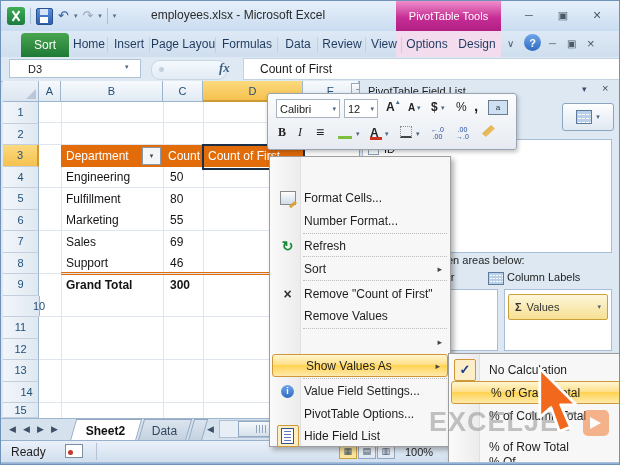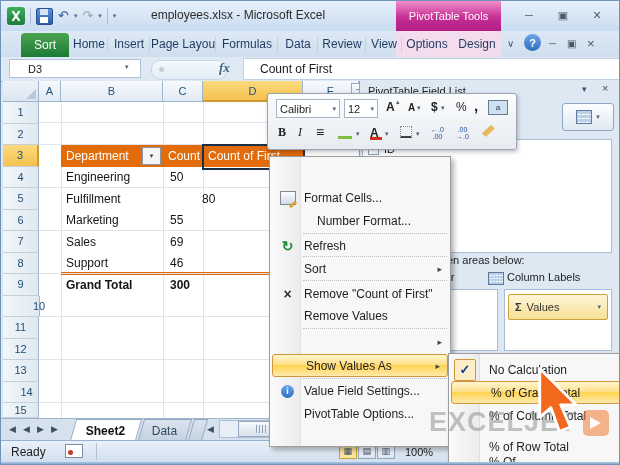--- a/index.html
+++ b/index.html
@@ -233,21 +233,21 @@
     <div class="abs vline" style="left:300px;"></div>
 
     <div class="abs pvh" style="left:58px;width:102px;">Department</div>
     <div class="abs pvh" style="left:160px;width:40px;">Count</div>
     <div class="abs pvh" style="left:200px;width:100px;">Count of First</div>
     <div class="abs filtbtn">▾</div>
 
     <span class="abs cellt" style="left:63px;top:89px;">Engineering</span>
     <span class="abs cellt" style="left:167px;top:89px;">50</span>
     <span class="abs cellt" style="left:63px;top:110.5px;">Fulfillment</span>
-    <span class="abs cellt" style="left:167px;top:110.5px;margin-left:32px;">80</span>
+    <span class="abs cellt" style="left:167px;top:110.5px;">80</span>
     <span class="abs cellt" style="left:63px;top:132px;">Marketing</span>
     <span class="abs cellt" style="left:167px;top:132px;">55</span>
     <span class="abs cellt" style="left:63px;top:153.5px;">Sales</span>
     <span class="abs cellt" style="left:167px;top:153.5px;">69</span>
     <span class="abs cellt" style="left:63px;top:175px;">Support</span>
     <span class="abs cellt" style="left:167px;top:175px;">46</span>
     <div class="abs gt-line"></div>
     <span class="abs cellt" style="left:63px;top:197px;font-weight:bold;">Grand Total</span>
     <span class="abs cellt" style="left:167px;top:197px;font-weight:bold;">300</span>
     <div class="abs selbox"></div>
@@ -366,21 +366,21 @@
   </div>
 
   <div class="abs menu">
     <div class="abs mgutter"></div>
     <div class="mi" style="top:29px;">
       <span class="mi-ic">
           <span class="ic-fmt"></span>
         </span>
       <span class="mi-l">Format Cells...</span>
     </div>
-    <div class="mi" style="top:52px;margin-left:13px;">
+    <div class="mi" style="top:52px;">
       <span class="mi-ic"></span>
       <span class="mi-l">Number Format...</span>
     </div>
     <div class="msep" style="top:76px;"></div>
     <div class="mi" style="top:78px;height:21px;">
       <span class="mi-ic ic-refresh">↻</span>
       <span class="mi-l">Refresh</span>
     </div>
     <div class="msep" style="top:99px;"></div>
     <div class="mi" style="top:101px;height:21px;">
@@ -410,20 +410,28 @@
     <div class="msep" style="top:221px;"></div>
     <div class="mi" style="top:223px;height:22px;">
       <span class="mi-ic">
           <span class="ic-vfs">i</span>
         </span>
       <span class="mi-l">Value Field Settings...</span>
     </div>
     <div class="mi" style="top:246px;height:22px;">
       <span class="mi-ic"></span>
       <span class="mi-l">PivotTable Options...</span>
+    </div>
+    <div class="mi" style="top:268px;height:22px;">
+      <span class="mi-ic">
+          <span class="okbox">
+            <span class="ic-list"></span>
+          </span>
+        </span>
+      <span class="mi-l">Hide Field List</span>
     </div>
   </div>
 
   <div class="abs submenu">
     <div class="abs mgutter"></div>
     <div class="smi" style="top:4px;">
       <span class="okbox" style="position:absolute;left:4px;">
           <span style="color:#1d3c8f;font-weight:bold;font-size:13px;">✓</span>
         </span>
       <span class="smi-l">No Calculation</span>

